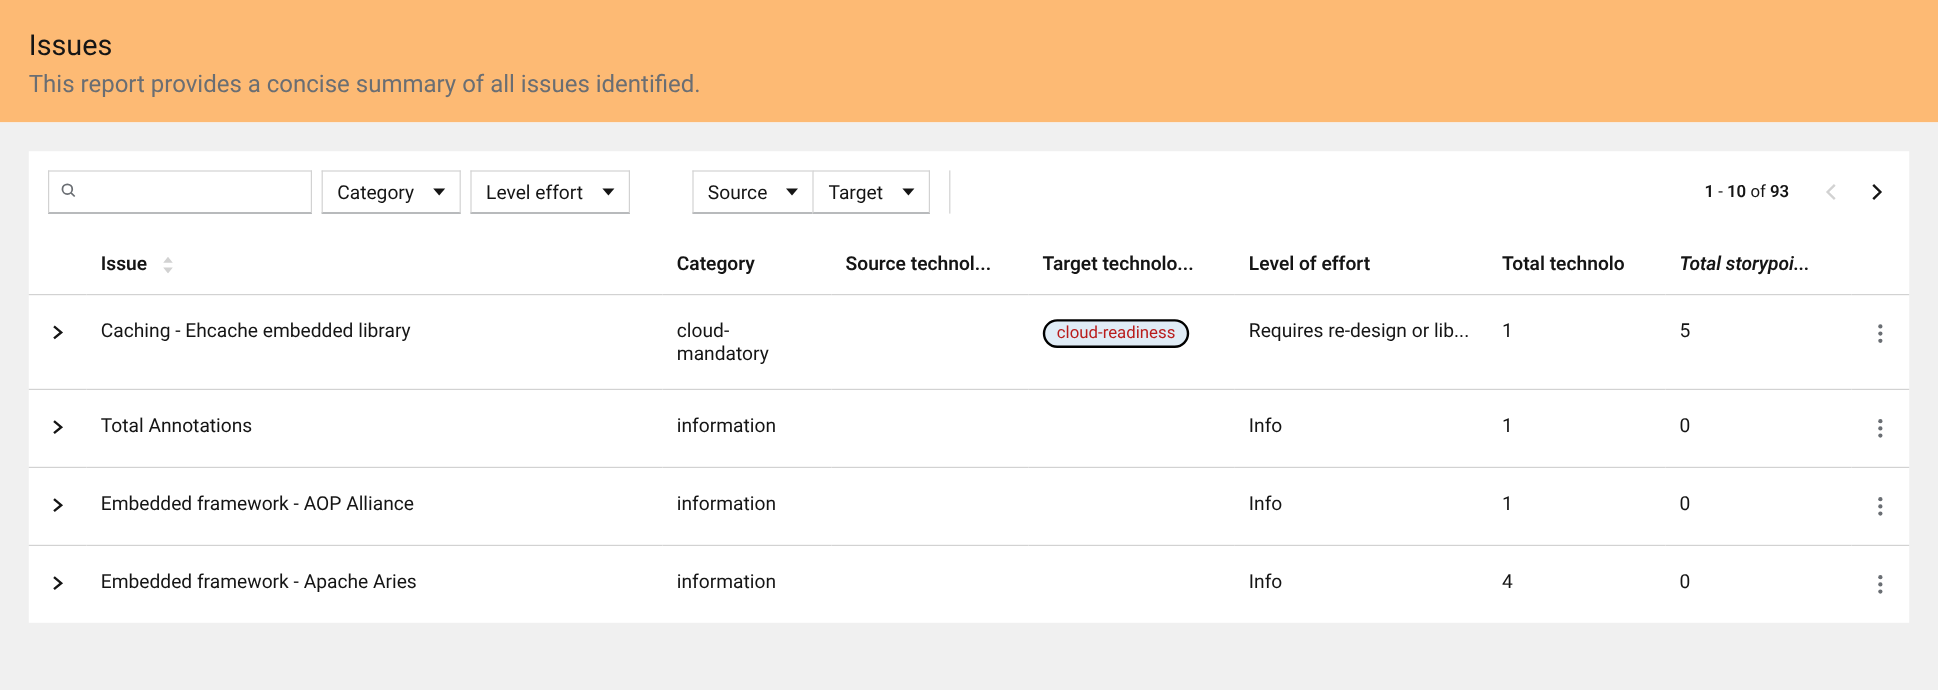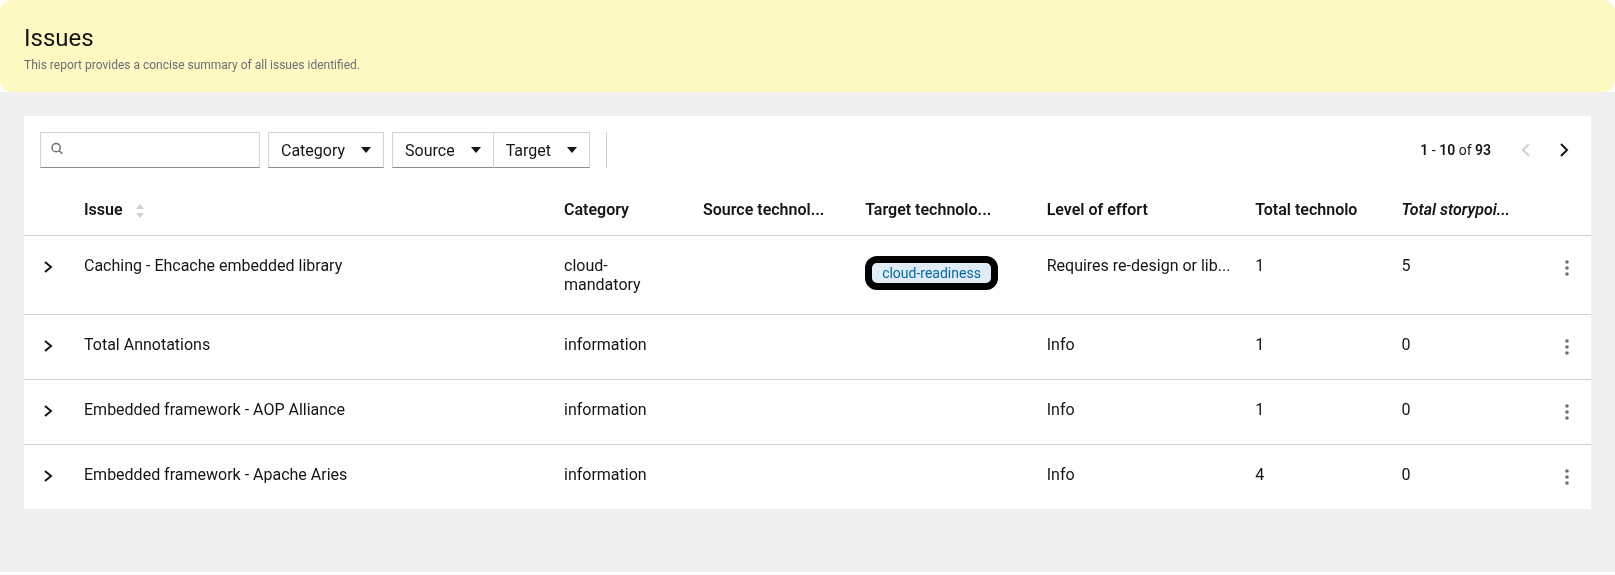--- a/index.html
+++ b/index.html
@@ -8,31 +8,30 @@
       box-sizing: border-box;
     }
     body {
       font-family: -apple-system, BlinkMacSystemFont, "Segoe UI", Roboto, "Helvetica Neue", Arial, sans-serif;
       background: #fff;
       color: #151515;
       font-size: 16px;
     }
     .header-section {
       padding: 24px 24px 20px 24px;
-      background: #fef9c3;
-      border-radius: 12px;
+      background: #fdba74;
     }
     .page-title {
       font-size: 24px;
       font-weight: 400;
       color: #151515;
       margin-bottom: 6px;
     }
     .page-subtitle {
-      font-size: 12px;
+      font-size: 20px;
       color: #6a6e73;
     }
     .content-area {
       background: #f0f0f0;
       padding: 24px;
       min-height: 480px;
     }
     .card {
       background: #fff;
     }
@@ -82,20 +81,21 @@
       height: 0;
       border-left: 5px solid transparent;
       border-right: 5px solid transparent;
       border-top: 6px solid #151515;
     }
     .filter-group {
       display: flex;
     }
     .filter-group .dropdown-btn:first-child {
       border-right: none;
+      margin-left: 44px;
     }
     .divider {
       width: 1px;
       height: 36px;
       background: #d2d2d2;
       margin: 0 8px;
     }
     .primary-btn {
       height: 36px;
       background: #0066cc;
@@ -168,25 +168,25 @@
       background: none;
       border: none;
       cursor: pointer;
       padding: 4px;
       color: #151515;
       display: inline-flex;
     }
     .badge {
       display: inline-block;
       background: #e0ecf6;
-      color: #0369a1;
+      color: #b91c1c;
       font-size: 14px;
       padding: 2px 10px;
       border-radius: 12px;
-      border: 7px solid #000000;
+      border: 2px solid #000000;
     }
     .kebab-btn {
       background: none;
       border: none;
       cursor: pointer;
       padding: 4px;
       color: #6a6e73;
       display: inline-flex;
     }
     .truncate {
@@ -224,20 +224,24 @@
           </svg>
         </span>
         <input type="text" class="search-input" style="">
       </div>
 
       <button class="dropdown-btn">
         <span>Category</span>
         <span class="caret"></span>
       </button>
 
+      <button class="dropdown-btn">
+        <span>Level effort</span>
+        <span class="caret"></span>
+      </button>
 
       <div class="filter-group">
         <button class="dropdown-btn">
           <span>Source</span>
           <span class="caret"></span>
         </button>
         <button class="dropdown-btn">
           <span>Target</span>
           <span class="caret"></span>
         </button>

